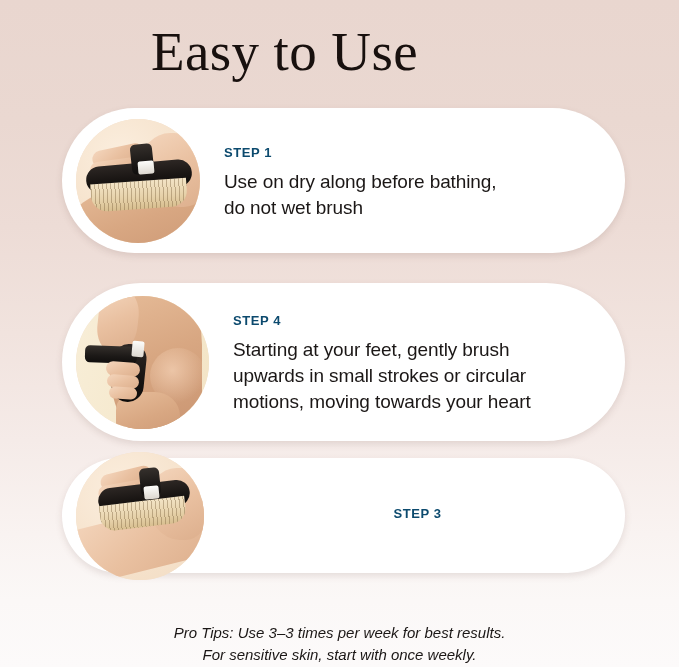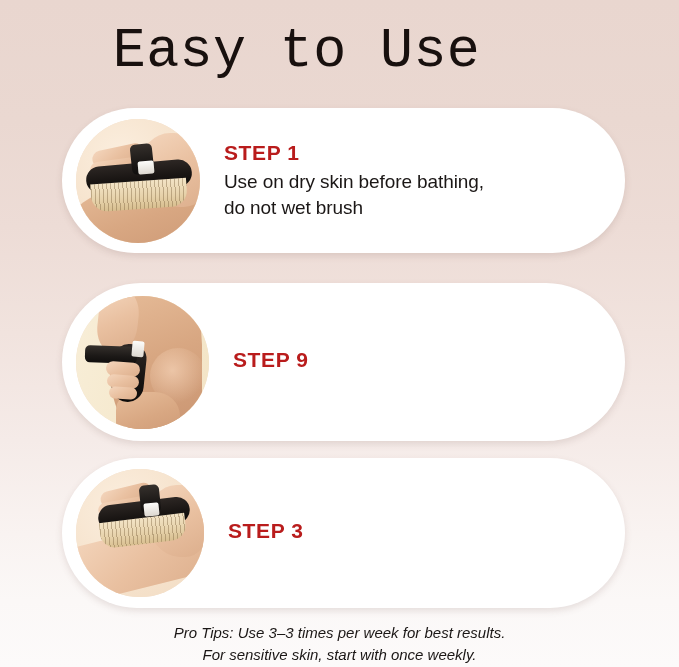--- a/index.html
+++ b/index.html
@@ -26,45 +26,45 @@
   .page {
     position: relative;
     width: 679px;
     height: 667px;
   }
 
   
   .title {
     position: absolute;
     top: 22px;
-    left: 12px;
+    left: 0;
     width: 569px;
     text-align: center;
-    font-family: Liberation Mono, monospace;
+    font-family: Liberation Serif, serif;
     font-size: 55px;
     line-height: 60px;
     font-weight: 400;
     letter-spacing: 0.4px;
     color: #18100e;
   }
 
   
   .card {
     position: absolute;
     left: 62px;
     width: 563px;
     background: #ffffff;
     border-radius: 100px;
     box-shadow: 0 3px 7px rgba(120, 90, 80, 0.16);
     display: flex;
     align-items: center;
   }
   .card-1 { top: 108px; height: 145px; }
   .card-2 { top: 283px; height: 158px; }
-  .card-3 { top: 458px; height: 150px; }
+  .card-3 { top: 458px; height: 115px; text-align: center; }
 
   
   .photo {
     position: relative;
     flex: 0 0 auto;
     border-radius: 50%;
     overflow: hidden;
     margin-left: 14px;
     background: #f2dfcd;
   }
@@ -120,24 +120,24 @@
     border-radius: 2px;
   }
 
   
   .text-col {
     flex: 1 1 auto;
     padding-left: 24px;
     padding-right: 18px;
   }
   .step-label {
-    font-size: 21px;
+    font-size: 13px;
     font-weight: 700;
     letter-spacing: 0.6px;
-    color: #b91c1c;
+    color: #0c4a6e;
     line-height: 23px;
     margin-bottom: 5px;
   }
   .step-desc {
     font-size: 19px;
     font-weight: 400;
     color: #1b1716;
     line-height: 26px;
     letter-spacing: -0.1px;
     white-space: pre-line;
@@ -181,21 +181,21 @@
         <div class="strap" style="left:55px;top:25px;width:22px;height:30px;transform:rotate(-6deg);"></div>
 
         <div class="tag" style="left:62px;top:42px;width:16px;height:13px;transform:rotate(-5deg);"></div>
 
         <div class="bristles" style="left:15px;top:62px;width:96px;height:28px;border-radius:0 0 16px 16px;transform:rotate(-4deg);"></div>
         <div class="bristle-lines" style="left:15px;top:62px;width:96px;height:28px;border-radius:0 0 16px 16px;transform:rotate(-4deg);"></div>
       </div>
     </div>
     <div class="text-col">
       <div class="step-label">STEP 1</div>
-      <div class="step-desc">Use on dry skin before bathing,
+      <div class="step-desc">Use on dry along before bathing,
 do not wet brush</div>
     </div>
   </div>
 
   <div class="card card-2">
     <div class="photo">
       <div class="photo-scene">
         <div class="bg-cream"></div>
 
         <div class="skin" style="left:34px;top:-10px;width:92px;height:155px;border-radius:40% 38% 30% 46%;"></div>
@@ -211,21 +211,24 @@
         <div class="strap" style="left:9px;top:50px;width:52px;height:17px;transform:rotate(2deg);"></div>
 
         <div class="tag" style="left:56px;top:45px;width:12px;height:16px;transform:rotate(5deg);"></div>
 
         <div class="skin-light" style="left:30px;top:66px;width:34px;height:14px;border-radius:8px;transform:rotate(4deg);"></div>
         <div class="skin-light" style="left:31px;top:79px;width:32px;height:13px;border-radius:8px;transform:rotate(4deg);"></div>
         <div class="skin-light" style="left:33px;top:91px;width:28px;height:12px;border-radius:7px;transform:rotate(4deg);"></div>
       </div>
     </div>
     <div class="text-col">
-      <div class="step-label">STEP 9</div>
+      <div class="step-label">STEP 4</div>
+      <div class="step-desc">Starting at your feet, gently brush
+upwards in small strokes or circular
+motions, moving towards your heart</div>
     </div>
   </div>
 
   <div class="card card-3">
     <div class="photo">
       <div class="photo-scene">
         <div class="bg-peach"></div>
 
         <div class="skin-light" style="left:-20px;top:62px;width:175px;height:56px;border-radius:28px;transform:rotate(-14deg);"></div>
 

